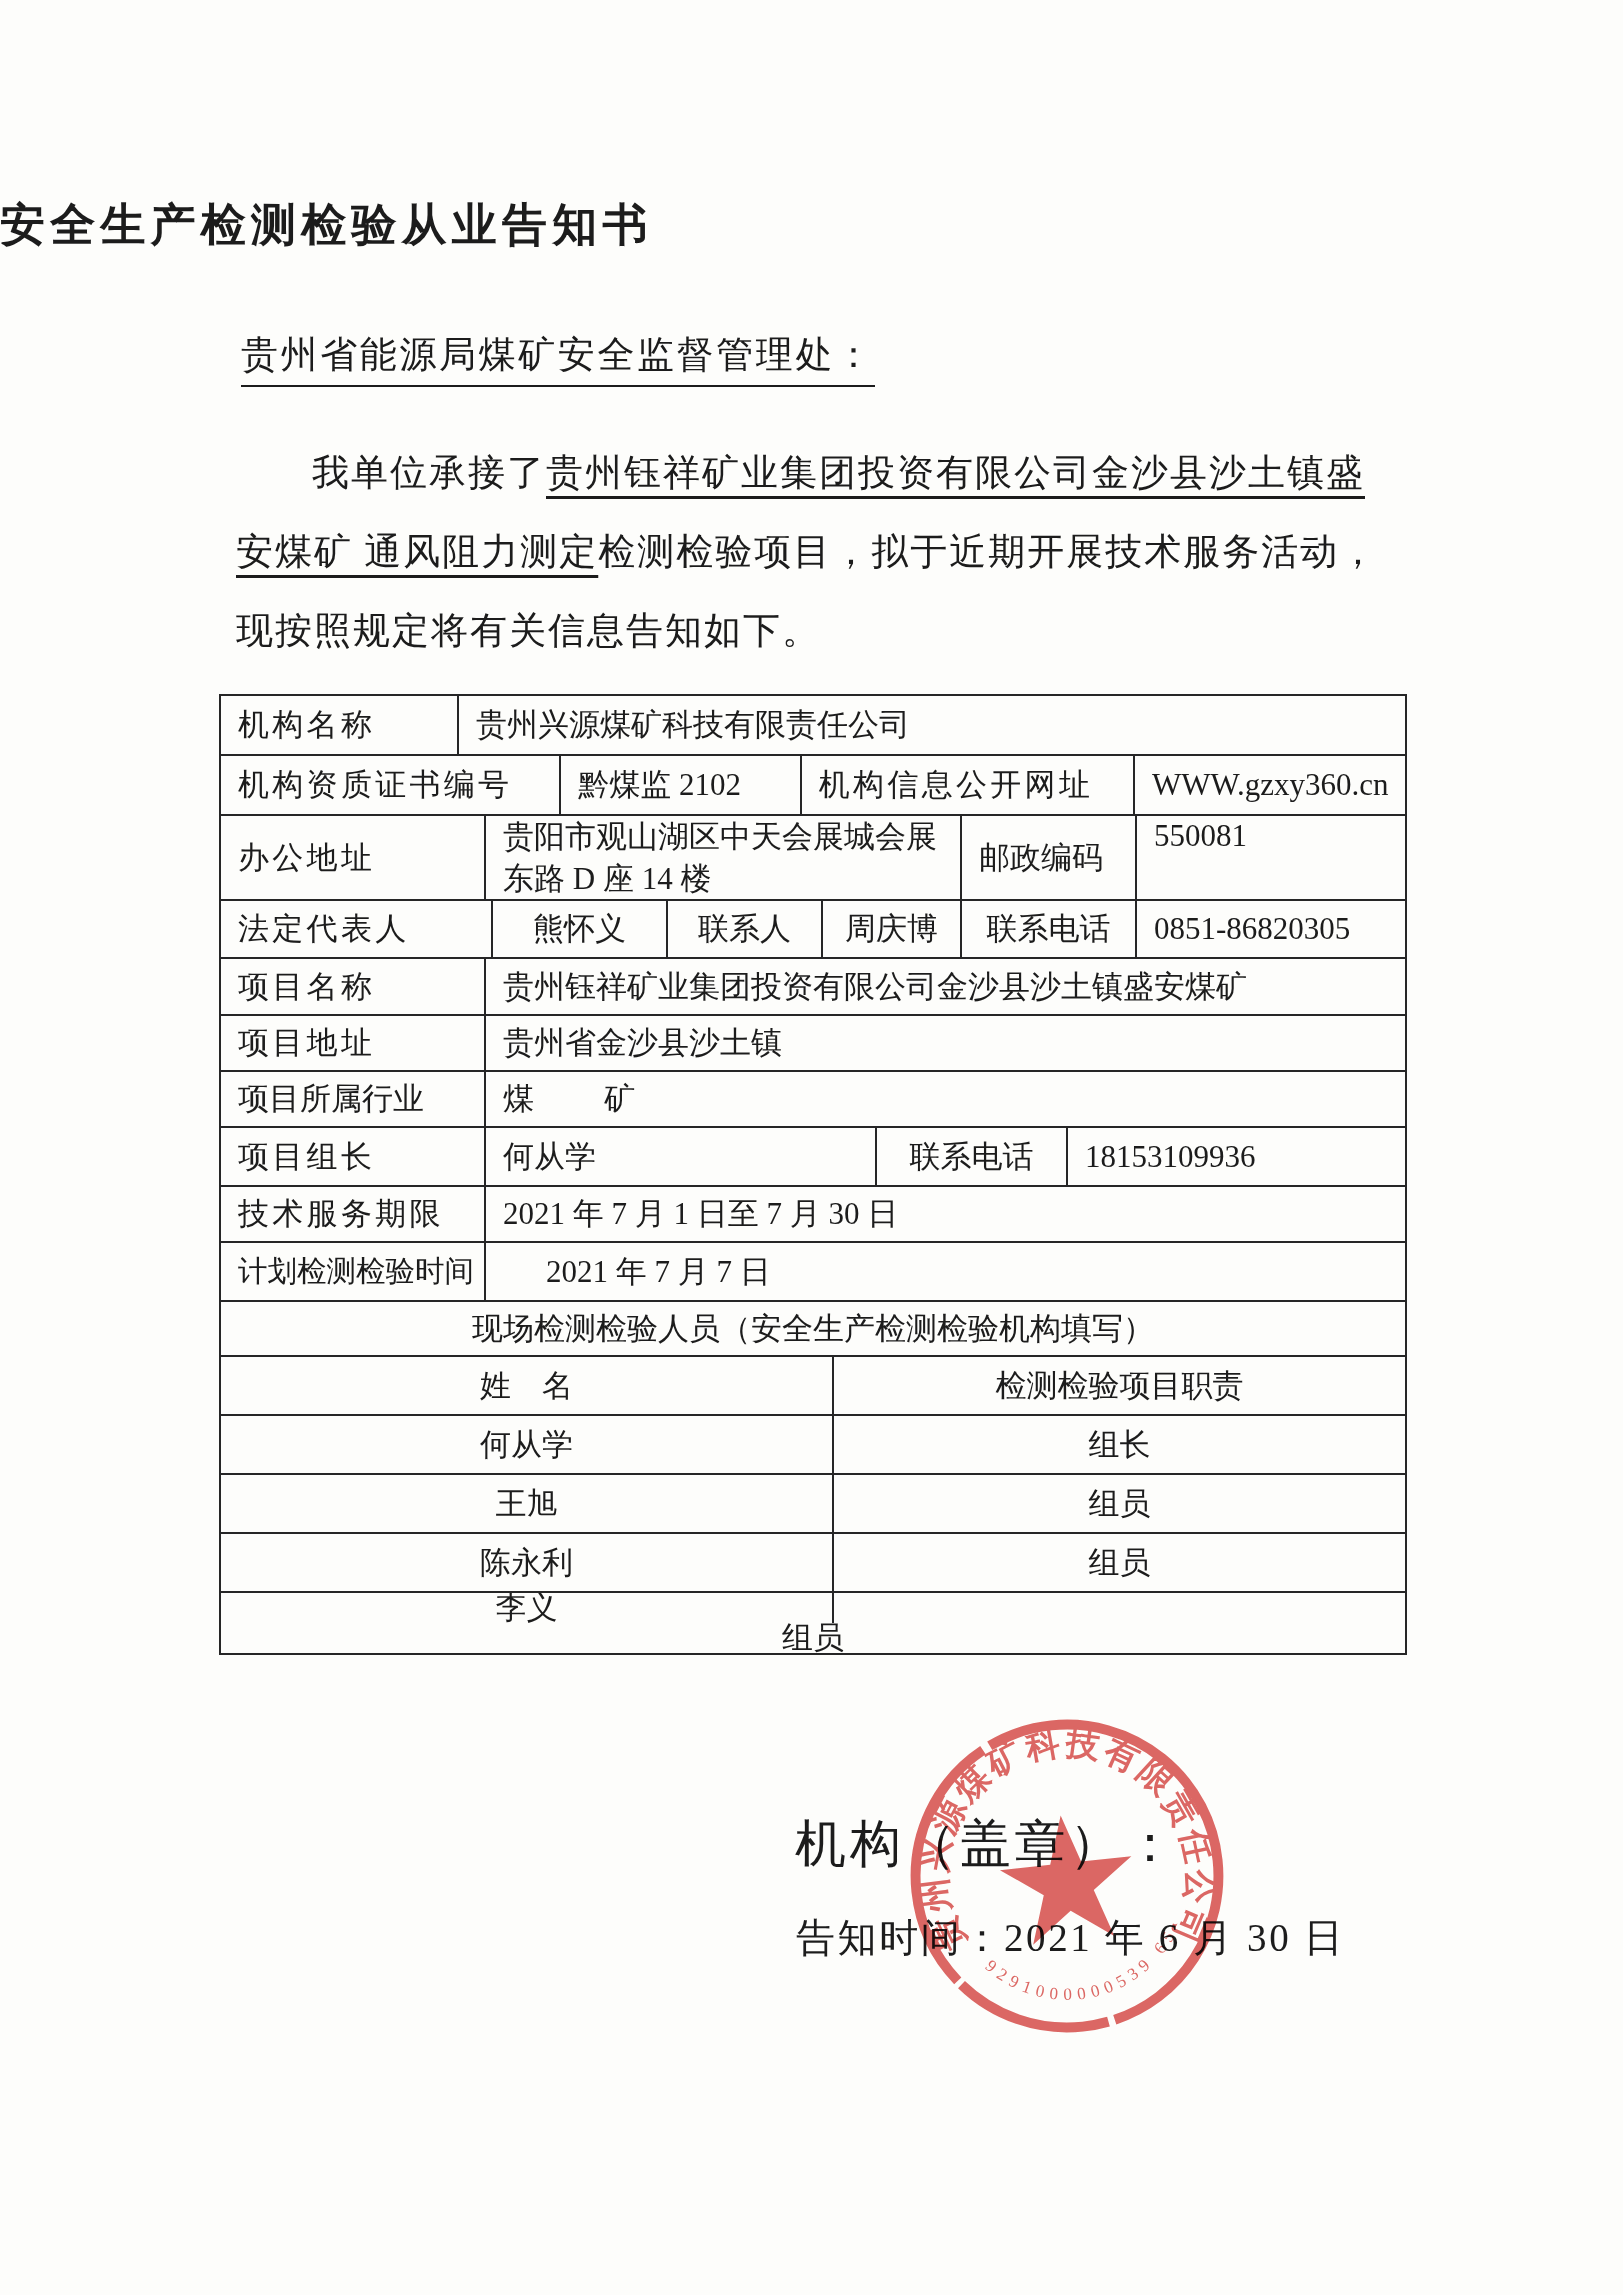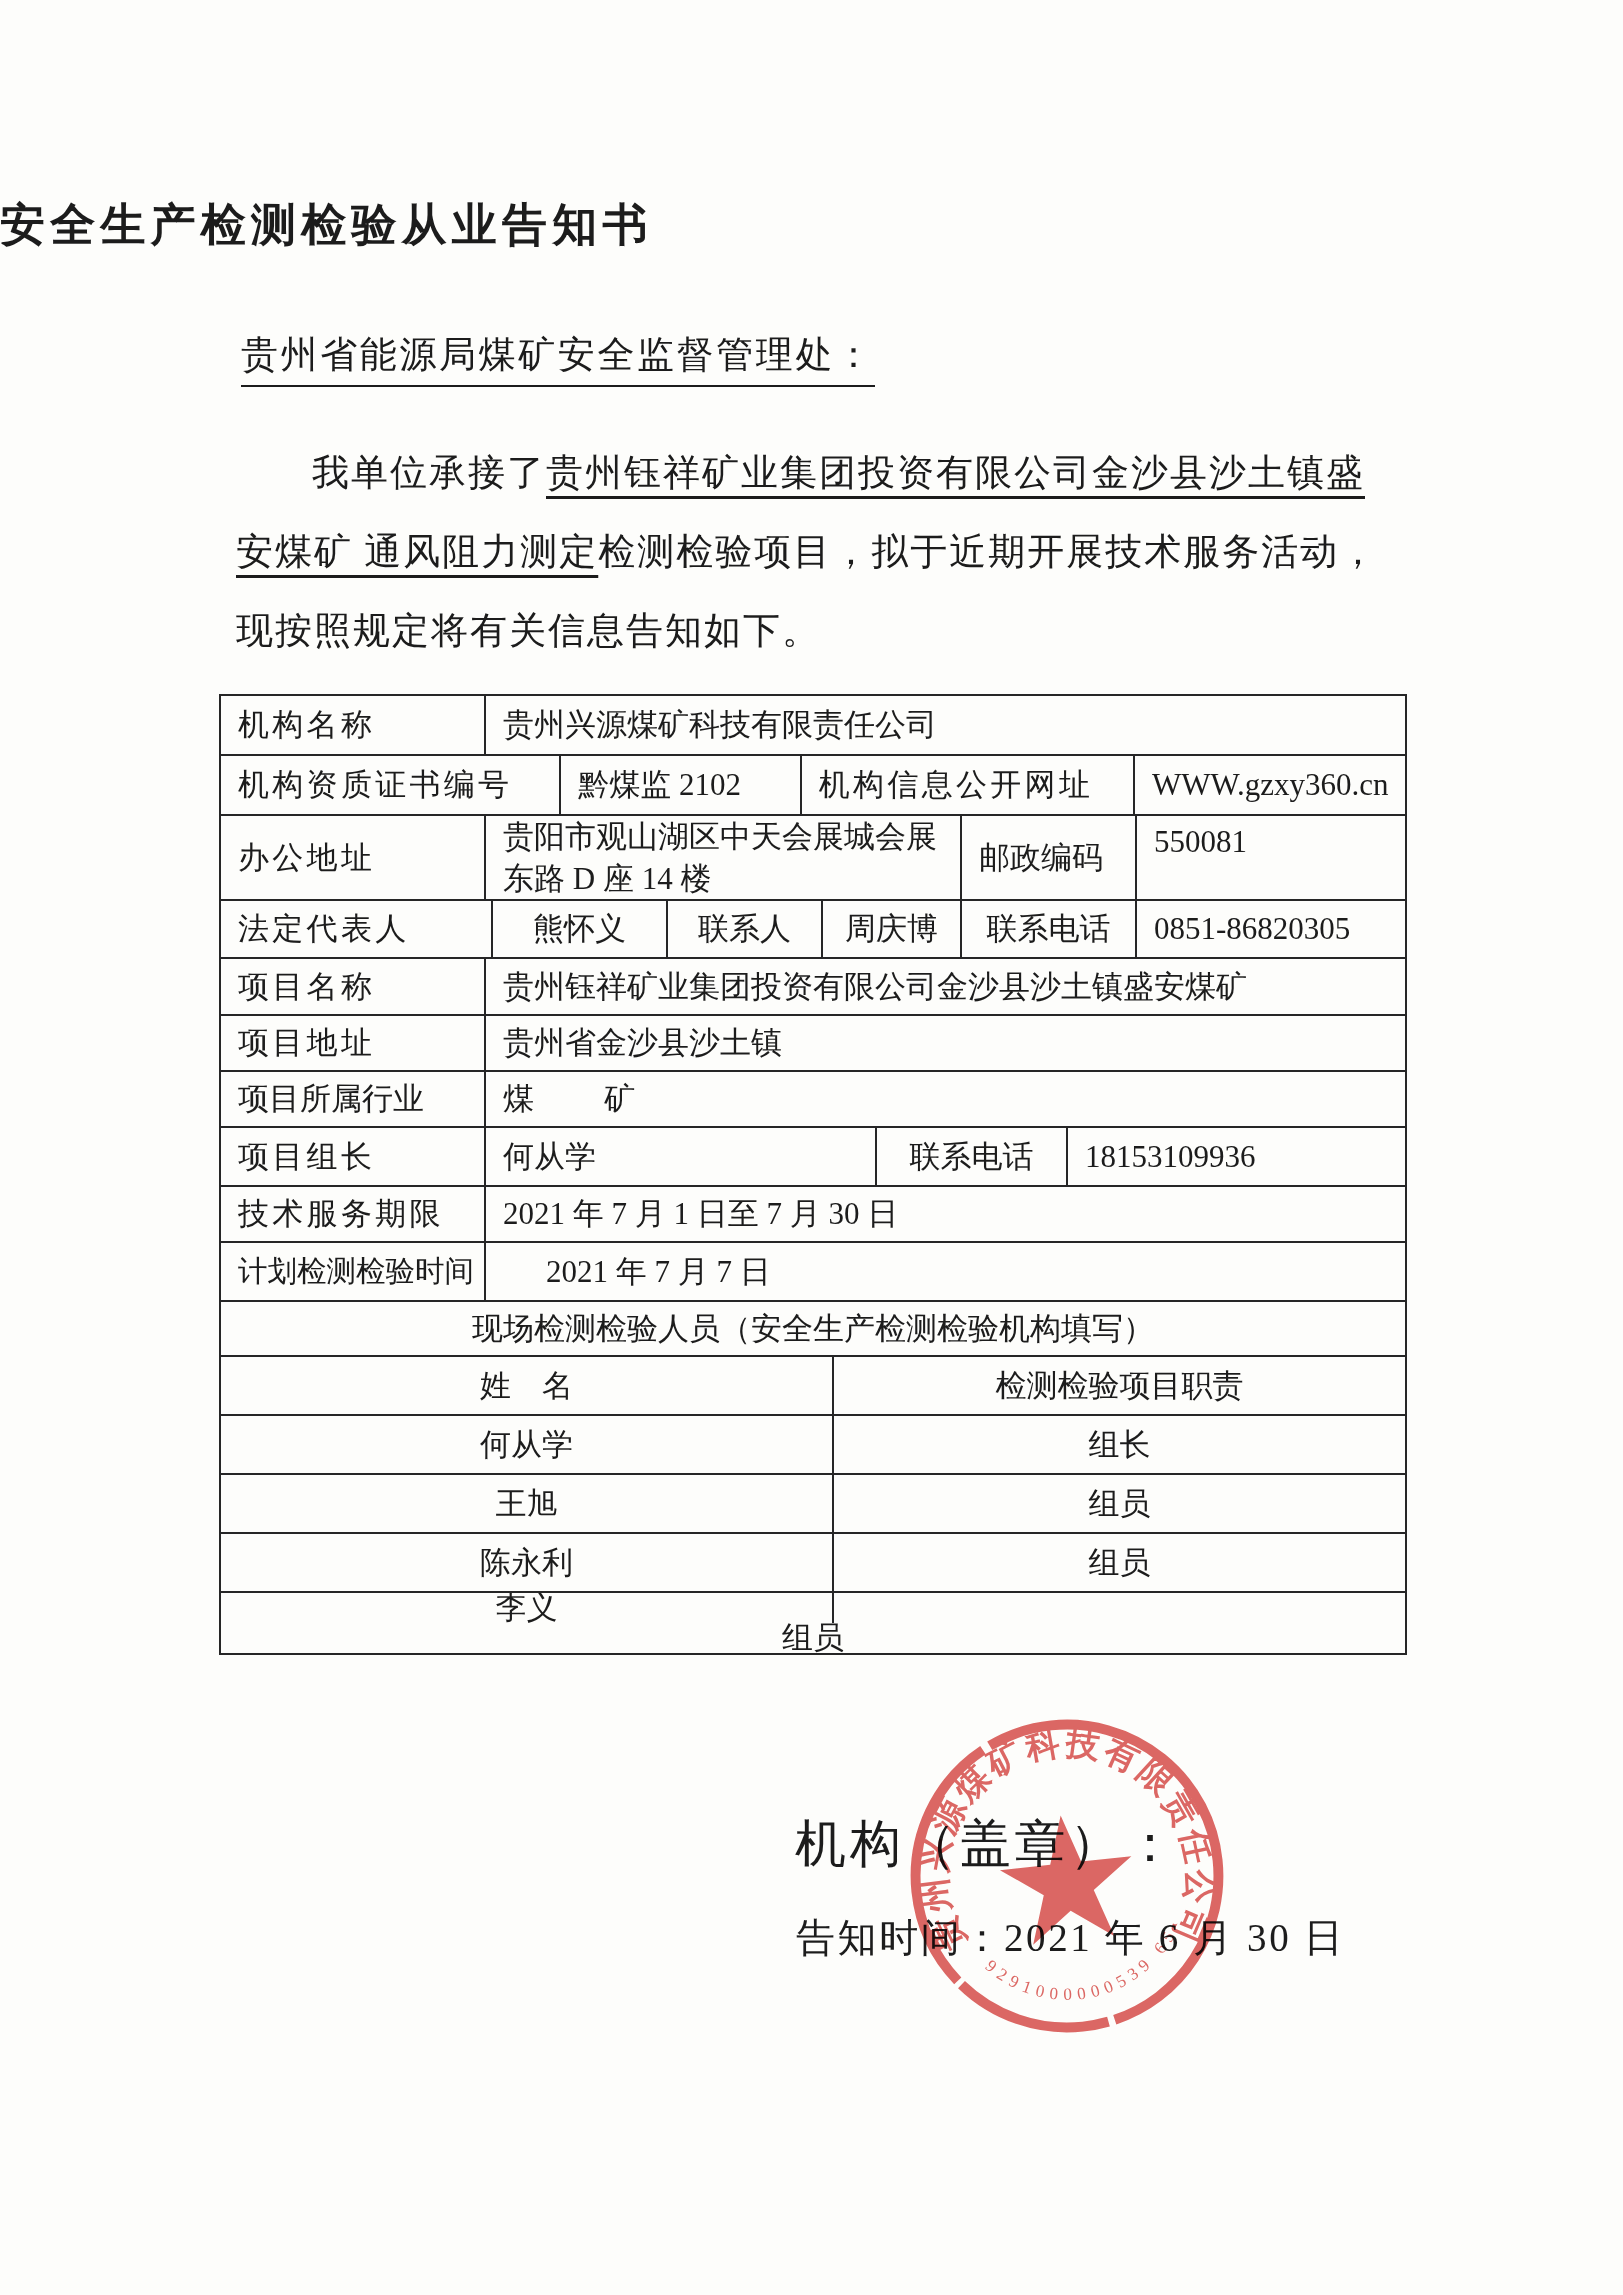--- a/index.html
+++ b/index.html
@@ -81,36 +81,36 @@
       <span class="u">安煤矿 通风阻力测定</span><span>检测检验项目，拟于近期开展技术服务活动，</span>
     </div>
     <div class="line">
       <span>现按照规定将有关信息告知如下。</span>
     </div>
   </div>
 
   <div class="doc-table">
 
     <div class="row" style="height:60px">
-      <div class="c label" style="width:265px">机构名称</div>
+      <div class="c label" style="width:238px">机构名称</div>
       <div class="c grow">贵州兴源煤矿科技有限责任公司</div>
     </div>
 
     <div class="row" style="height:60px">
       <div class="c label" style="width:341px">机构资质证书编号</div>
       <div class="c" style="width:241px">黔煤监 2102</div>
       <div class="c label" style="width:334px">机构信息公开网址</div>
       <div class="c grow">WWW.gzxy360.cn</div>
     </div>
 
     <div class="row" style="height:85px">
       <div class="c label" style="width:265px">办公地址</div>
       <div class="c wrap" style="width:476px">贵阳市观山湖区中天会展城会展东路 D 座 14 楼</div>
       <div class="c label" style="width:175px;letter-spacing:0">邮政编码</div>
-      <div class="c grow" style="align-items:flex-start;padding-top:8px">550081</div>
+      <div class="c grow" style="align-items:flex-start;padding-top:2px">550081</div>
     </div>
 
     <div class="row" style="height:58px">
       <div class="c label" style="width:272px">法定代表人</div>
       <div class="c center" style="width:175px">熊怀义</div>
       <div class="c center label" style="width:155px;letter-spacing:0">联系人</div>
       <div class="c center" style="width:139px">周庆博</div>
       <div class="c center label" style="width:175px;letter-spacing:0">联系电话</div>
       <div class="c grow">0851-86820305</div>
     </div>

